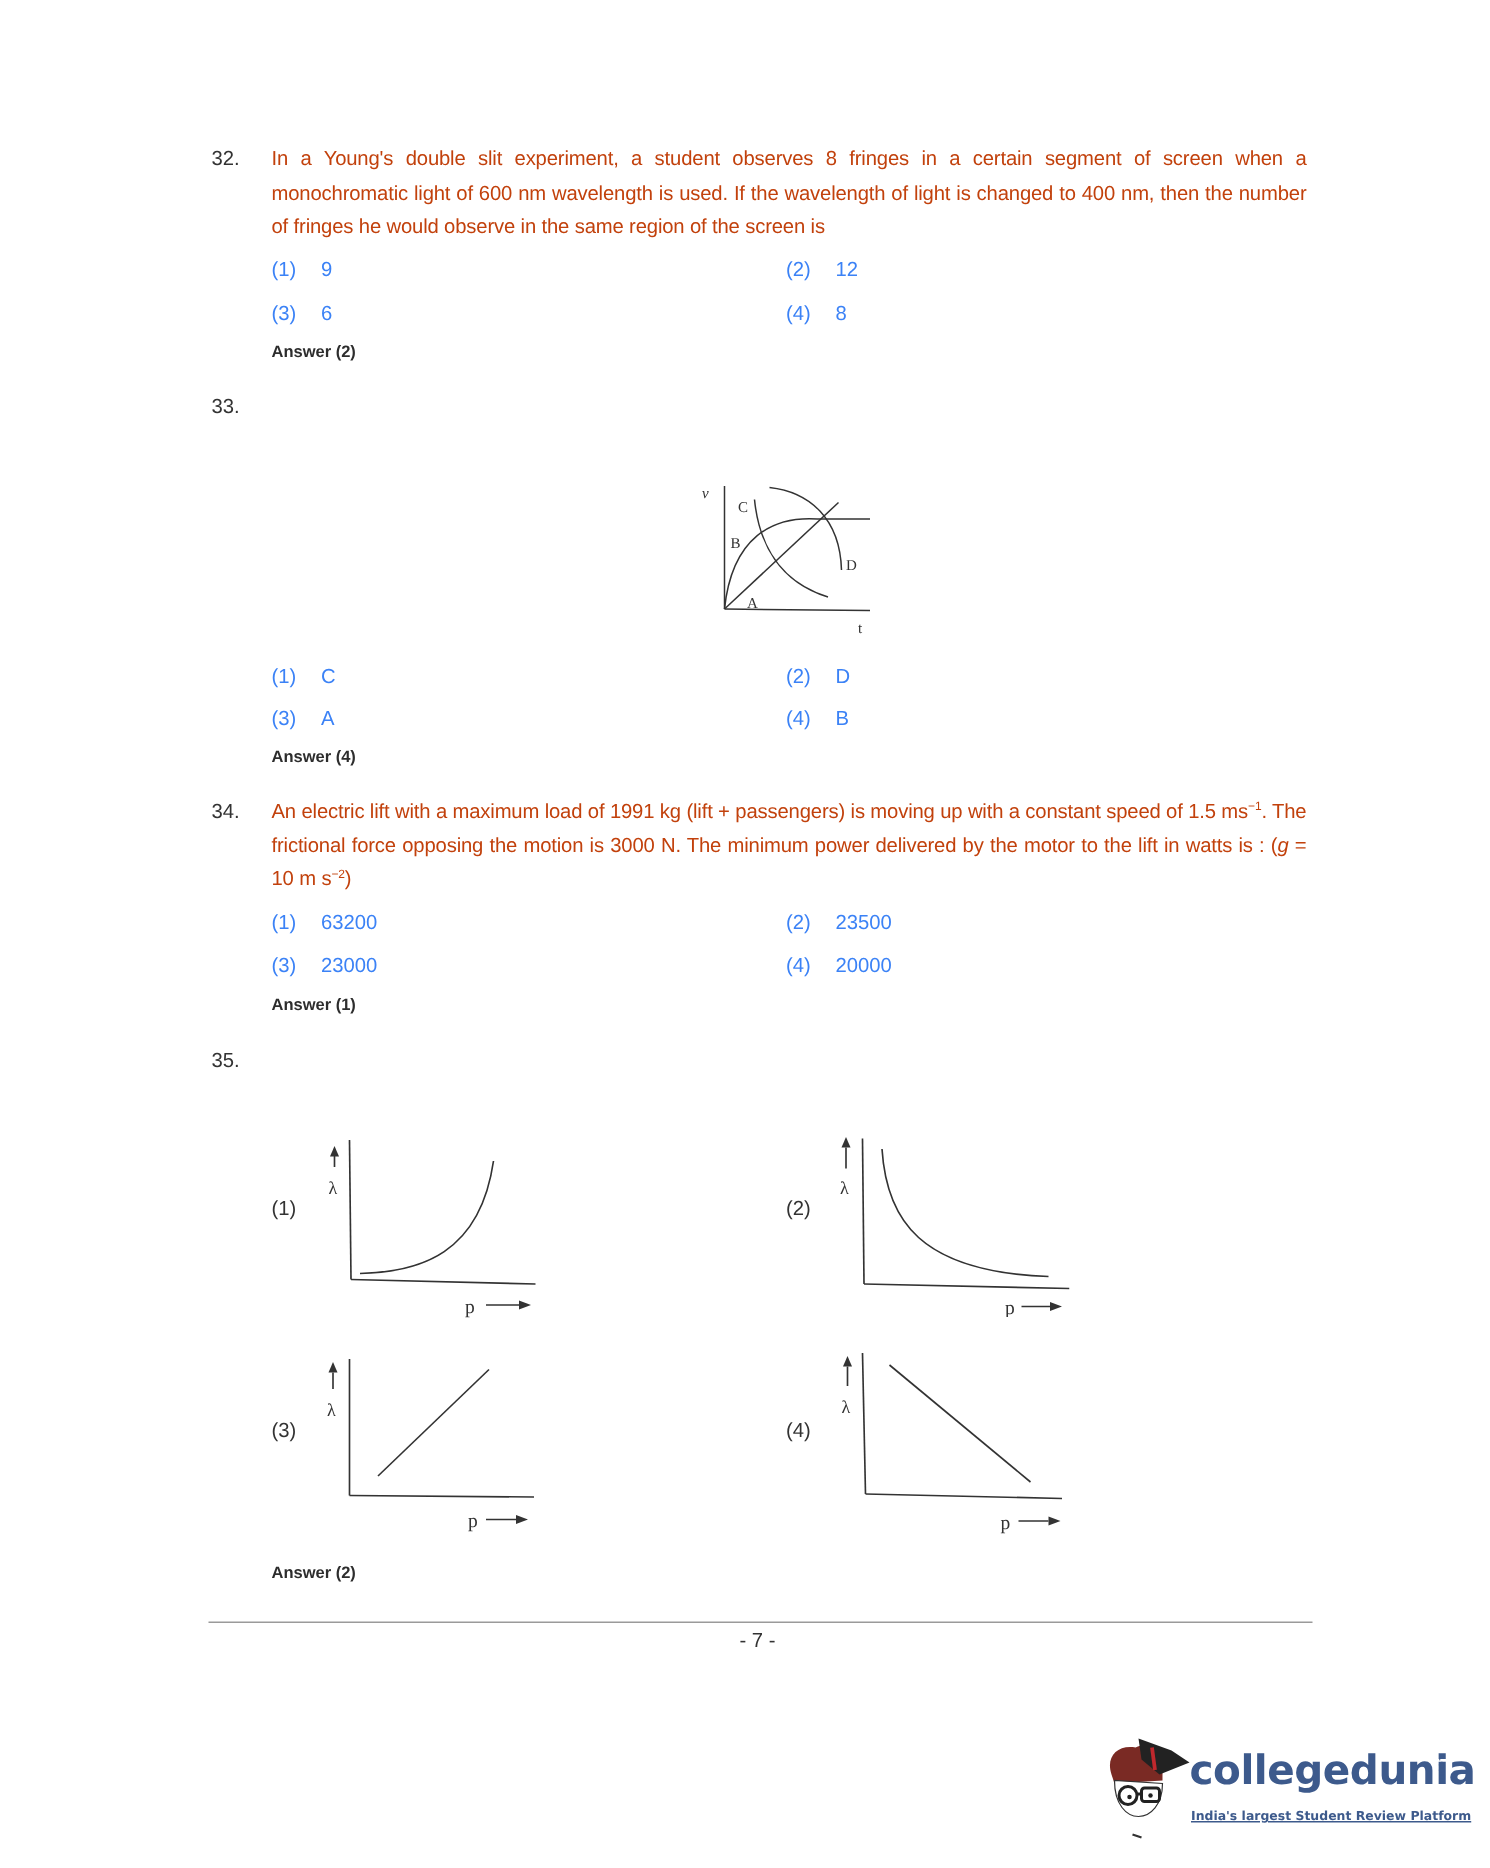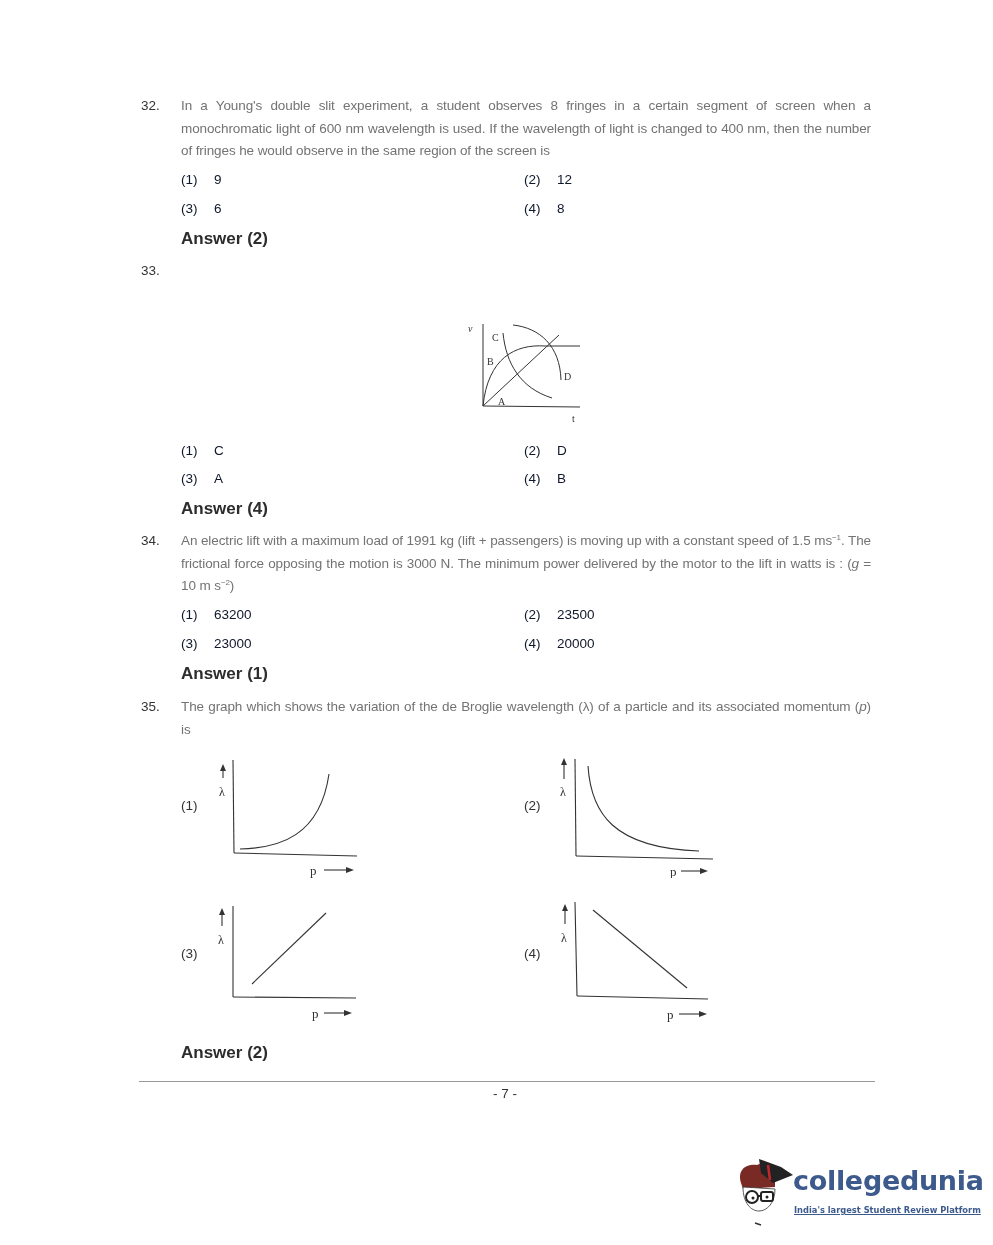--- a/index.html
+++ b/index.html
@@ -7,29 +7,29 @@
     width: 993px; height: 1245px; position: relative; overflow: hidden;
     font-family: "Liberation Sans", "DejaVu Sans", sans-serif;
     color: #2a2a2a;
   }
   .page { position: absolute; left: 0; top: 18px; width: 815px; height: 1245px; }
   .qnum {
     position: absolute; left: 141px; font-size: 13.5px; color: #333;
   }
   .qtext {
     position: absolute; left: 181px; width: 690px; font-size: 13.5px;
-    line-height: 22.5px; text-align: justify; color: #737373;
+    line-height: 22.5px; text-align: justify; color: #c2410c;
     letter-spacing: -0.1px;
   }
   .opt {
-    position: absolute; font-size: 13.5px; color: #0f172a;
+    position: absolute; font-size: 13.5px; color: #3b82f6;
   }
   .opt .onum { display: inline-block; width: 33px; }
   .answer {
-    position: absolute; left: 181px; font-size: 17px; font-weight: bold; color: #2d2d2d;
+    position: absolute; left: 181px; font-size: 11px; font-weight: bold; color: #2d2d2d;
   }
   .fig { position: absolute; }
   .figlabel { position: absolute; font-size: 13.5px; color: #333; }
   .hr {
     position: absolute; left: 139px; top: 1063px; width: 736px; height: 1px;
     background: #9a9a9a;
   }
   .pagenum {
     position: absolute; top: 1068px; left: 0; width: 1010px; text-align: center;
     font-size: 13.5px; color: #333;
@@ -96,21 +96,20 @@
 
   <div class="qnum" style="top:515px">34.</div>
   <div class="qtext" style="top:512px"><span>An electric lift with a maximum load of 1991 kg (lift + passengers) is moving up with a constant speed of 1.5 ms</span><sup>−1</sup><span>. The frictional force opposing the motion is 3000 N. The minimum power delivered by the motor to the lift in watts is : (</span><i>g</i><span> = 10 m s</span><sup>−2</sup><span>)</span></div>
   <div class="opt" style="left:181px;top:589px"><span class="onum">(1)</span><span>63200</span></div>
   <div class="opt" style="left:524px;top:589px"><span class="onum">(2)</span><span>23500</span></div>
   <div class="opt" style="left:181px;top:618px"><span class="onum">(3)</span><span>23000</span></div>
   <div class="opt" style="left:524px;top:618px"><span class="onum">(4)</span><span>20000</span></div>
   <div class="answer" style="top:646px">Answer (1)</div>
 
   <div class="qnum" style="top:681px">35.</div>
-  <div class="qtext" style="top:678px"><span>The graph which shows the variation of the de Broglie wavelength (λ) of a particle and its associated momentum (</span><i>p</i><span>) is</span></div>
 
   <div class="figlabel" style="left:181px;top:780px">(1)</div>
   <svg class="fig" style="left:210px;top:738px" width="160" height="125" viewBox="0 0 160 125">
     <g stroke="#333" fill="none" stroke-width="1.1">
       <line x1="23" y1="4" x2="24" y2="97"></line>
       <line x1="24" y1="97" x2="147" y2="100"></line>
       <path d="M30 93 C70 92, 110 80, 119 18"></path>
       <line x1="13" y1="14" x2="13" y2="22"></line>
       <line x1="114" y1="114" x2="136" y2="114"></line>
     </g>

